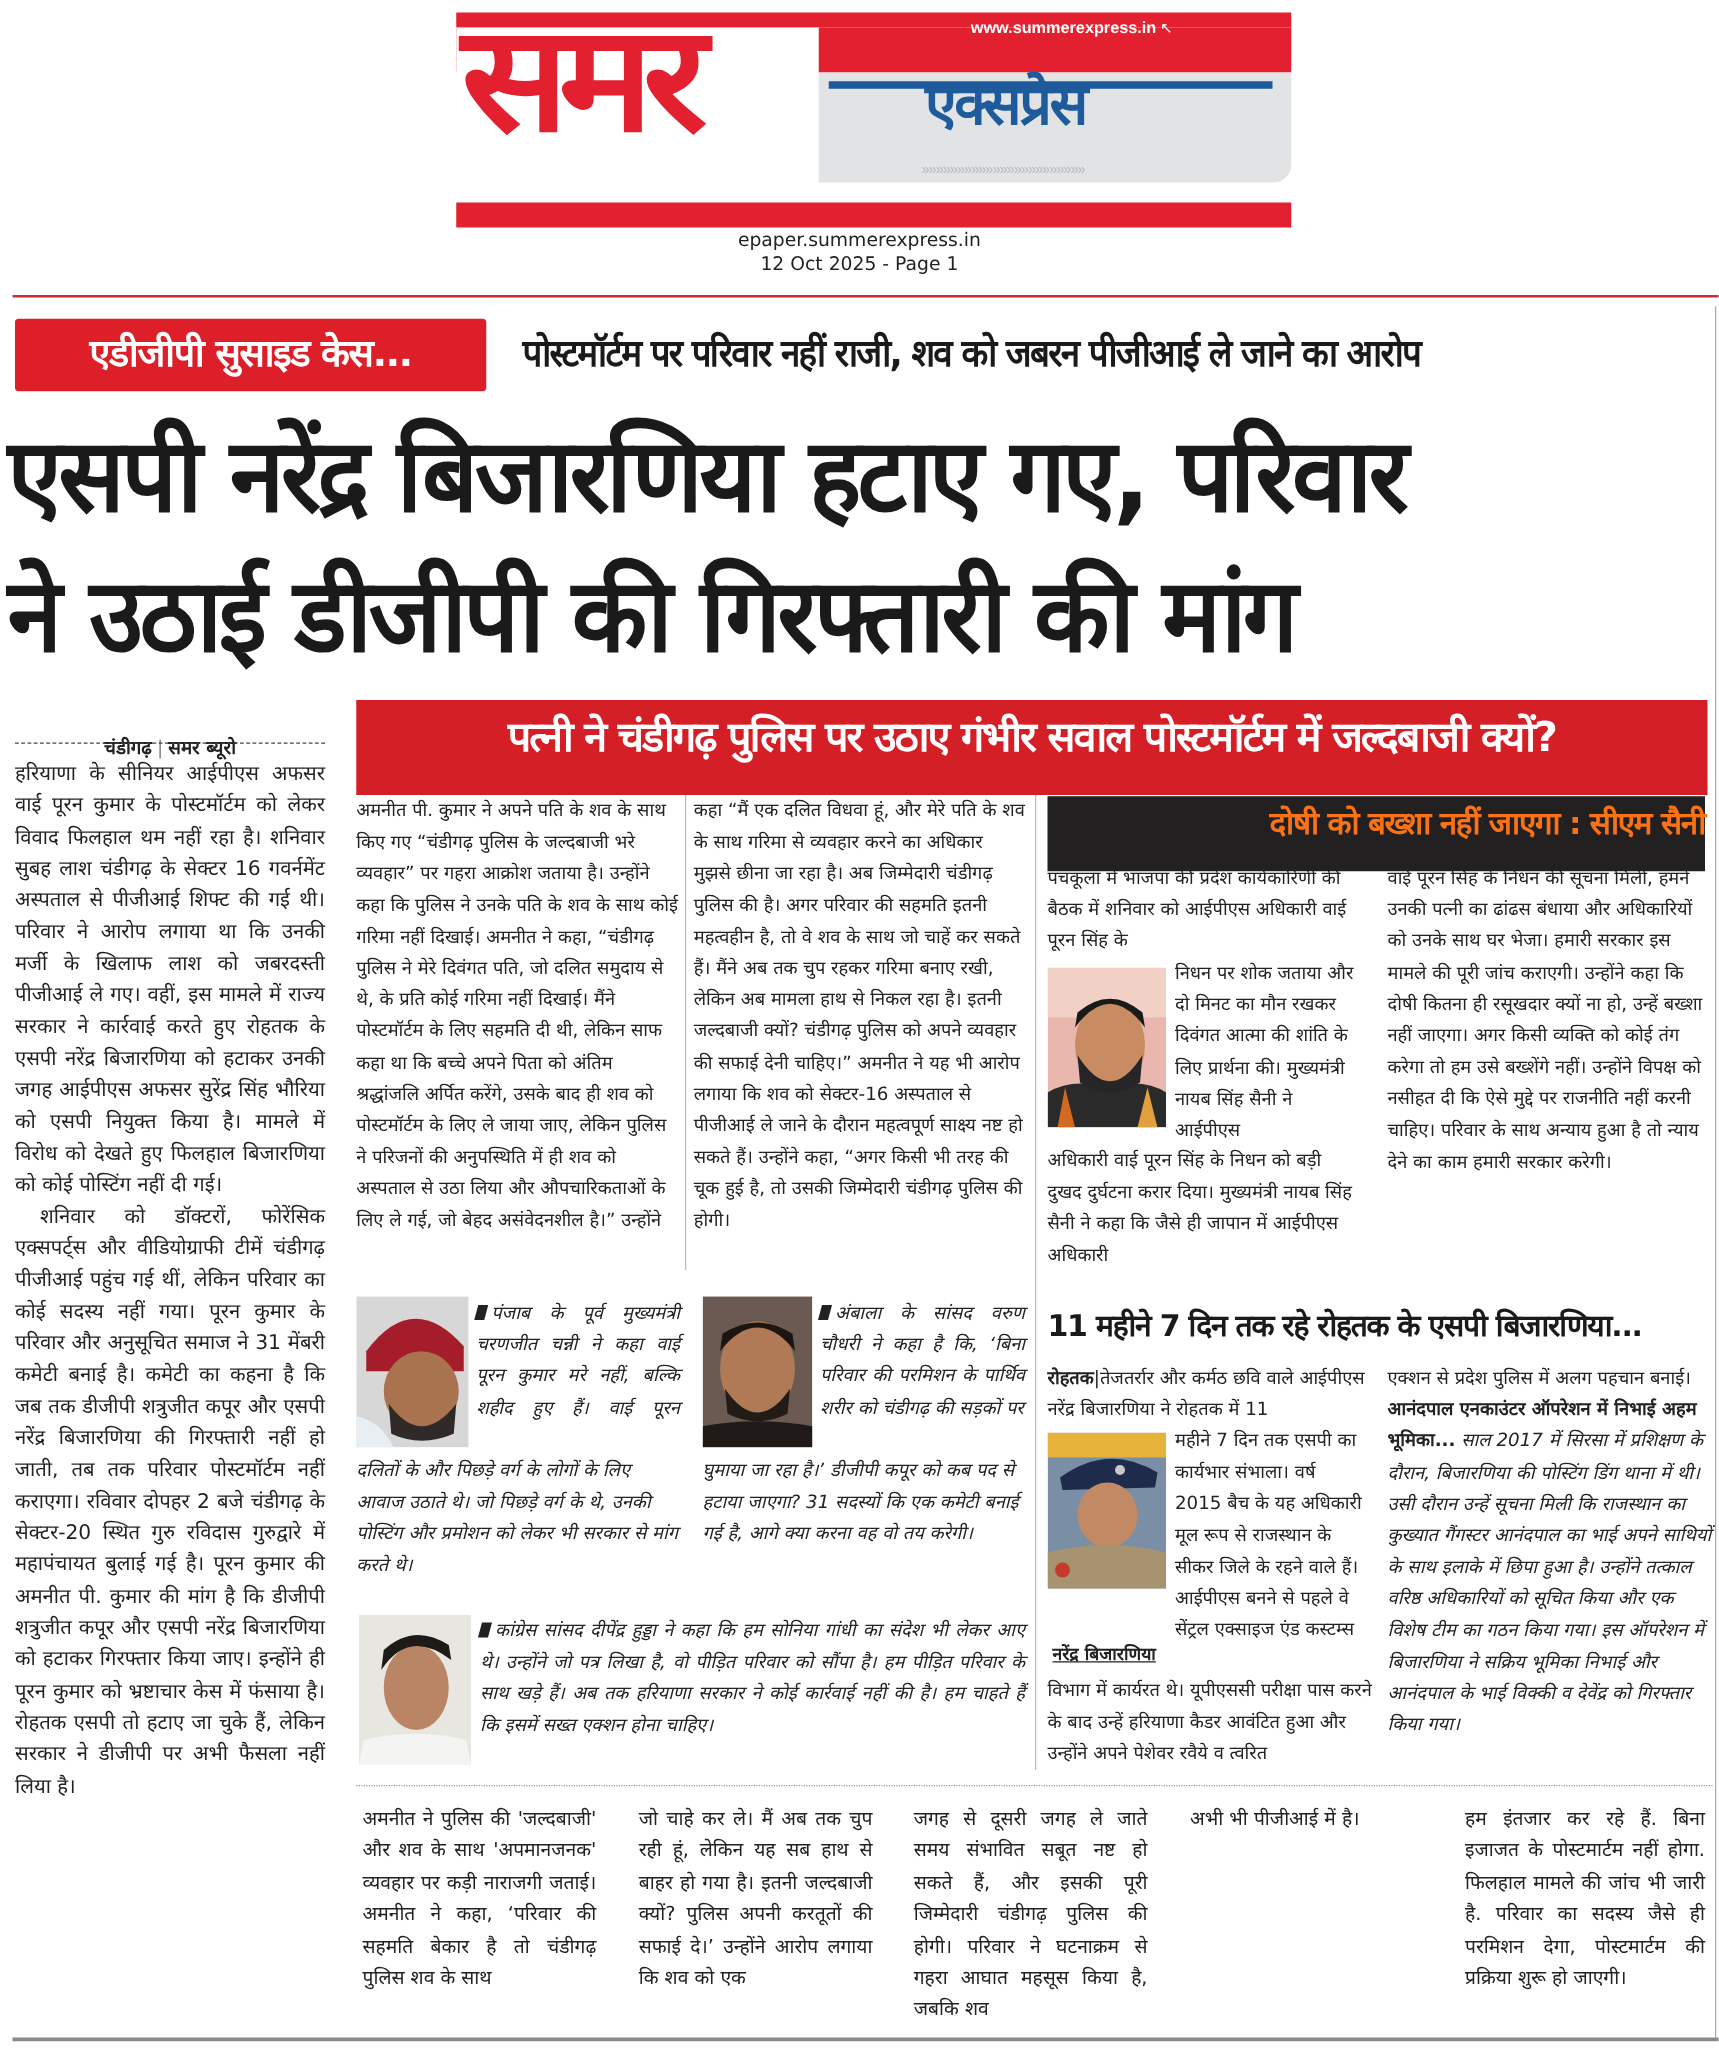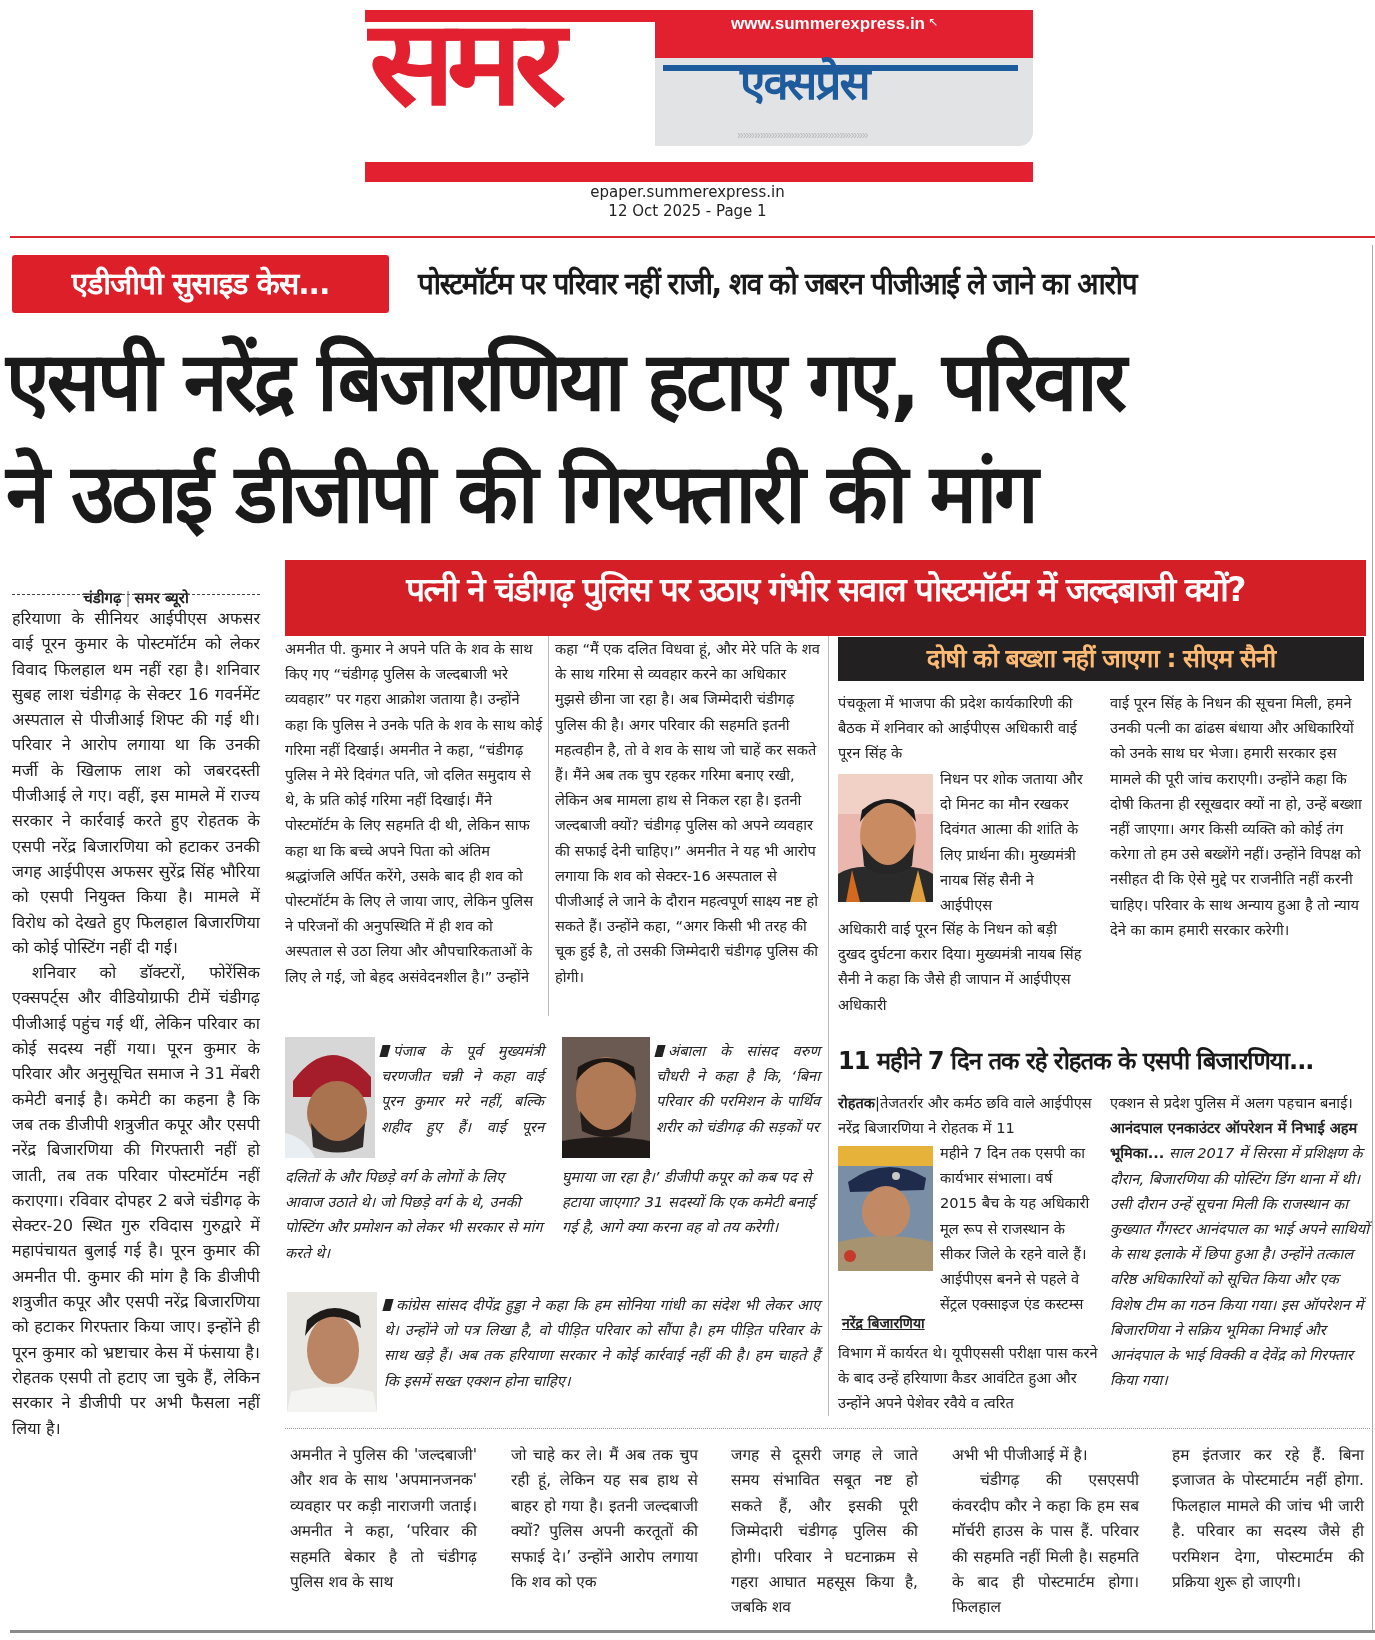--- a/index.html
+++ b/index.html
@@ -6,21 +6,21 @@
   html, body { width: 1375px; height: 1640px; background: #ffffff; overflow: hidden; }
   body { position: relative; font-family: "DejaVu Sans", sans-serif; color: #1a1a1a; }
   .abs { position: absolute; }
 
   
   .mast { left: 365px; top: 10px; width: 668px; height: 165px; }
   .mast-red-top { left: 0; top: 0; width: 668px; height: 12px; background: #e3202f; }
   .mast-gray { left: 285px; top: 48px; width: 383px; height: 88px; background: #e2e3e5; border-radius: 0 0 14px 0; }
   .mast-blue-line { left: 298px; top: 55px; width: 355px; height: 6px; background: #1d5b9c; }
   .mast-red-band { left: 0; top: 12px; width: 668px; height: 36px; background: #e3202f; }
-  .mast-url { right: 108px; top: 4px; font-family: "Liberation Sans", sans-serif; font-weight: bold; font-size: 17px; color: #ffffff; }
+  .mast-url { right: 108px; top: 4px; font-family: "Liberation Sans", sans-serif; font-weight: bold; font-size: 13px; color: #ffffff; }
   .mast-cursor { right: 95px; top: 5px; font-size: 12px; color: #ffffff; }
   .mast-samar { left: 4px; top: -6px; font-family: "DejaVu Sans", sans-serif; font-weight: bold; font-size: 118px; line-height: 1; color: #e3202f; letter-spacing: -8px; transform: scaleX(1.08); transform-origin: left top; }
   .mast-samar-bg { left: 0; top: 12px; width: 290px; height: 135px; background: #ffffff; }
   .mast-express { left: 375px; top: 48px; font-family: "DejaVu Sans", sans-serif; font-weight: bold; font-size: 46px; line-height: 1.1; color: #1d5b9c; letter-spacing: -2px; }
   .mast-chevrons { left: 372px; top: 118px; font-family: "Liberation Sans", sans-serif; font-size: 12px; color: #b8babd; letter-spacing: -1px; }
   .mast-red-bottom { left: 0; top: 152px; width: 668px; height: 20px; background: #e3202f; }
 
   .epaper { left: 0; width: 1375px; text-align: center; font-family: "DejaVu Sans", sans-serif; font-size: 15px; color: #222; line-height: 19px; }
   .top-rule { left: 10px; top: 236px; width: 1365px; height: 2px; background: #d8272f; }
 
@@ -40,21 +40,21 @@
 
   
   .red-banner { left: 285px; top: 560px; width: 1081px; height: 76px; background: #d51f27; color: #ffffff; font-weight: bold; font-size: 33px; line-height: 60px; text-align: center; letter-spacing: -1.5px; white-space: nowrap; }
 
   .col-text { font-size: 14.6px; line-height: 25.2px; color: #222; }
   .c1 { left: 285px; top: 636px; width: 258px; }
   .c2 { left: 555px; top: 636px; width: 265px; }
   .vrule { width: 1px; background: #bbb; }
 
   
-  .cm-head { left: 838px; top: 637px; width: 526px; height: 44px; background: #232021; color: #fdba74; font-weight: bold; font-size: 25px; line-height: 44px; text-align: center; letter-spacing: -1px; }
+  .cm-head { left: 838px; top: 637px; width: 526px; height: 60px; background: #232021; color: #f97316; font-weight: bold; font-size: 25px; line-height: 44px; text-align: right; letter-spacing: -1px; }
   .cm-c1 { left: 838px; top: 690px; width: 250px; }
   .cm-c2 { left: 1110px; top: 690px; width: 255px; }
   .cm-photo { left: 838px; top: 774px; width: 95px; height: 128px; }
   .cm-float-text { left: 940px; top: 766px; width: 150px; }
   .cm-below { left: 838px; top: 916px; width: 250px; }
 
   
   .photo { overflow: hidden; }
   .photo svg { width: 100%; height: 100%; display: block; }
 
@@ -206,17 +206,16 @@
 <div class="abs bj-caption">नरेंद्र बिजारणिया</div>
 <div class="abs col-text bj-c1-bottom">विभाग में कार्यरत थे। यूपीएससी परीक्षा पास करने के बाद उन्हें हरियाणा कैडर आवंटित हुआ और उन्होंने अपने पेशेवर रवैये व त्वरित</div>
 <div class="abs col-text bj-c2"><span>एक्शन से प्रदेश पुलिस में अलग पहचान बनाई।</span> <b>आनंदपाल एनकाउंटर ऑपरेशन में निभाई अहम भूमिका...</b> <span class="it">साल 2017 में सिरसा में प्रशिक्षण के दौरान, बिजारणिया की पोस्टिंग डिंग थाना में थी। उसी दौरान उन्हें सूचना मिली कि राजस्थान का कुख्यात गैंगस्टर आनंदपाल का भाई अपने साथियों के साथ इलाके में छिपा हुआ है। उन्होंने तत्काल वरिष्ठ अधिकारियों को सूचित किया और एक विशेष टीम का गठन किया गया। इस ऑपरेशन में बिजारणिया ने सक्रिय भूमिका निभाई और आनंदपाल के भाई विक्की व देवेंद्र को गिरफ्तार किया गया।</span></div>
 
 <div class="abs dotted-rule"></div>
 <div class="abs b-col b1">अमनीत ने पुलिस की 'जल्दबाजी' और शव के साथ 'अपमानजनक' व्यवहार पर कड़ी नाराजगी जताई। अमनीत ने कहा, ‘परिवार की सहमति बेकार है तो चंडीगढ़ पुलिस शव के साथ</div>
 <div class="abs b-col b2">जो चाहे कर ले। मैं अब तक चुप रही हूं, लेकिन यह सब हाथ से बाहर हो गया है। इतनी जल्दबाजी क्यों? पुलिस अपनी करतूतों की सफाई दे।’ उन्होंने आरोप लगाया कि शव को एक</div>
 <div class="abs b-col b3">जगह से दूसरी जगह ले जाते समय संभावित सबूत नष्ट हो सकते हैं, और इसकी पूरी जिम्मेदारी चंडीगढ़ पुलिस की होगी। परिवार ने घटनाक्रम से गहरा आघात महसूस किया है, जबकि शव</div>
 <div class="abs b-col b4">
   <p>अभी भी पीजीआई में है।</p>
-  <p>चंडीगढ़ की एसएसपी कंवरदीप कौर ने कहा कि हम सब मॉर्चरी हाउस के पास हैं. परिवार की सहमति नहीं मिली है। सहमति के बाद ही पोस्टमार्टम होगा। फिलहाल</p>
 </div>
 <div class="abs b-col b5">हम इंतजार कर रहे हैं. बिना इजाजत के पोस्टमार्टम नहीं होगा. फिलहाल मामले की जांच भी जारी है. परिवार का सदस्य जैसे ही परमिशन देगा, पोस्टमार्टम की प्रक्रिया शुरू हो जाएगी।</div>
 
 <div class="abs left-bottom-rule"></div>
 
 </body></html>

